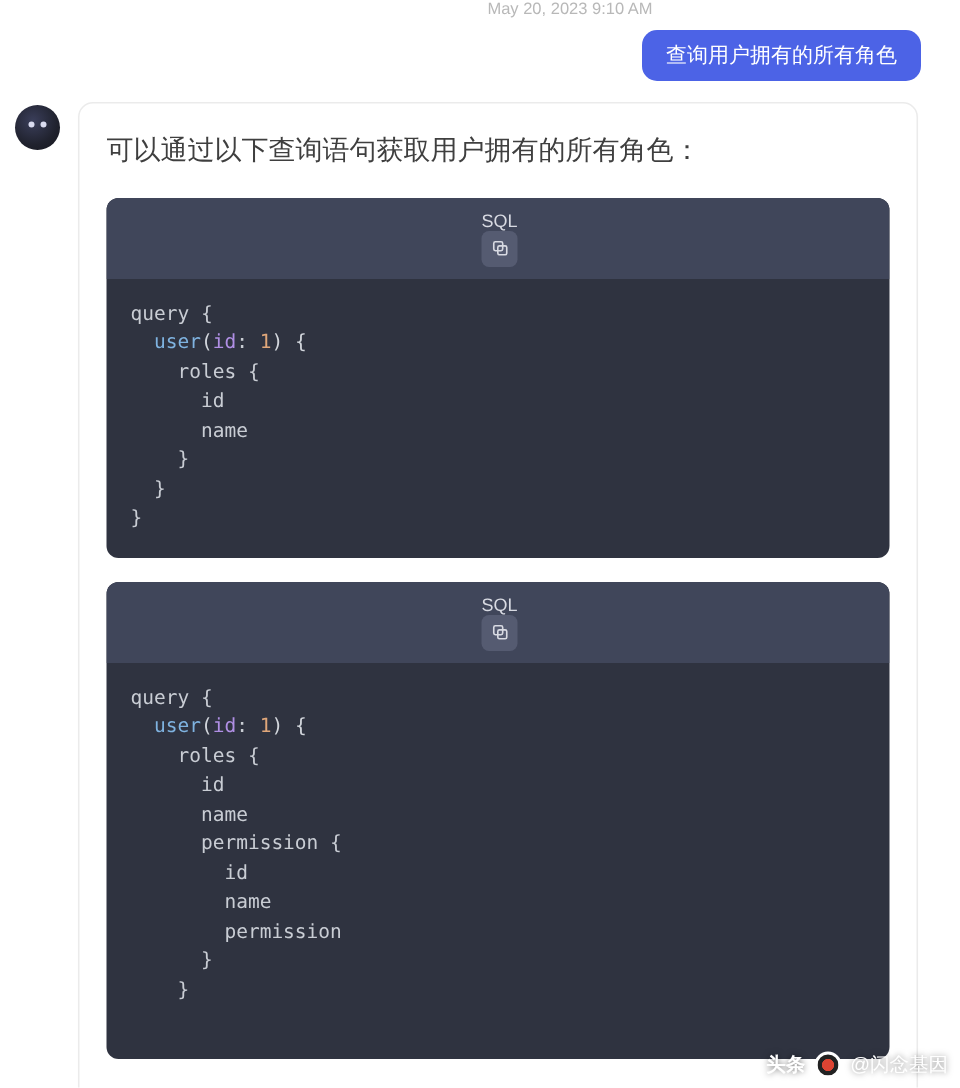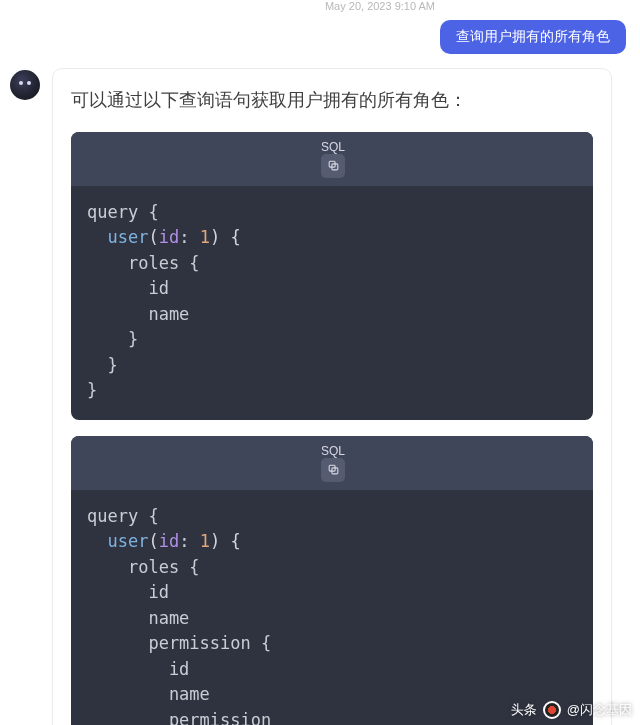--- a/index.html
+++ b/index.html
@@ -16,21 +16,21 @@
       font-size: 11px;
       text-align: center;
       padding: 0 0 2px;
       margin-left: 280px;
       width: 200px;
       filter: blur(0.5px);
     }
     .user-bubble-row {
       display: flex;
       justify-content: flex-end;
-      padding: 6px 14px 14px 0;
+      padding: 6px 26px 14px 0;
     }
     .user-bubble {
       background: #4c63e6;
       color: #ffffff;
       font-size: 14px;
       padding: 8px 16px;
       border-radius: 10px;
     }
     .chat-row {
       display: flex;
@@ -96,21 +96,21 @@
       background: #555b71;
       display: flex;
       align-items: center;
       justify-content: center;
       cursor: pointer;
     }
     .copy-btn svg { width: 13px; height: 13px; }
     .code-body {
       padding: 14px 16px 16px;
       font-family: "SFMono-Regular", Menlo, Consolas, monospace;
-      font-size: 17px;
+      font-size: 13px;
       line-height: 1.5;
       color: #c9cdd4;
       white-space: pre;
     }
     .tok-kw { color: #c9cdd4; }
     .tok-field { color: #7fb3e0; }
     .tok-paren { color: #d2d6dc; }
     .tok-attr { color: #b08fe4; }
     .tok-num { color: #e0a77a; }
     .watermark {
@@ -118,21 +118,21 @@
       right: 8px;
       bottom: 6px;
       display: flex;
       align-items: center;
       gap: 6px;
       font-size: 13px;
       color: #ffffff;
       text-shadow: 0 0 4px rgba(0,0,0,0.5);
       filter: blur(0.3px);
     }
-    .watermark .wm-text1 { font-weight: 400; margin-left: 20px; }
+    .watermark .wm-text1 { font-weight: 700; margin-left: 20px; }
     .watermark .wm-logo {
       width: 18px; height: 18px; border-radius: 50%;
       background: radial-gradient(circle,#d43 40%,#222 42%);
       border: 2px solid #fff;
       display: inline-block;
     }
   </style>
 </head>
 <body>
 

